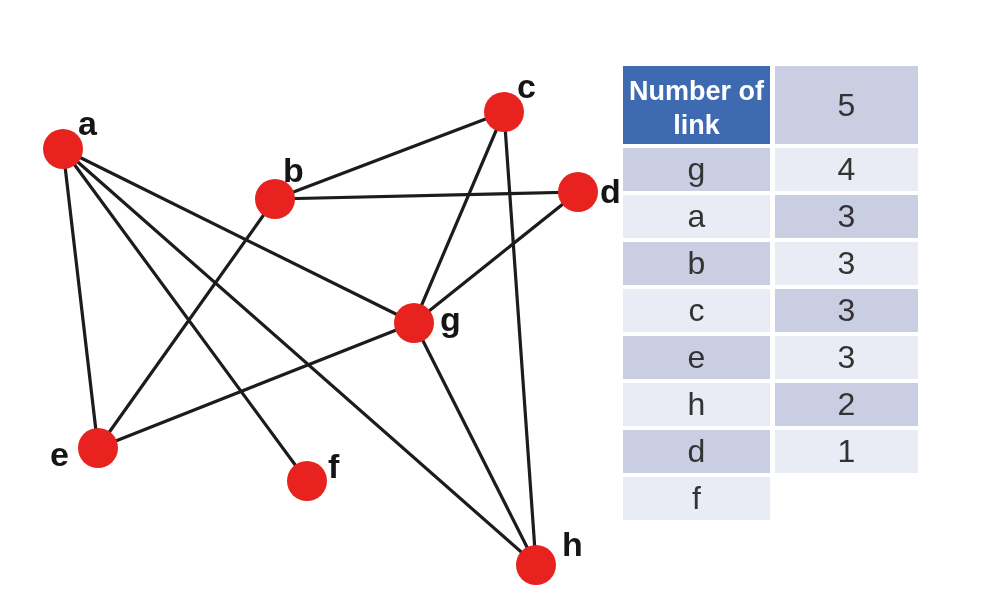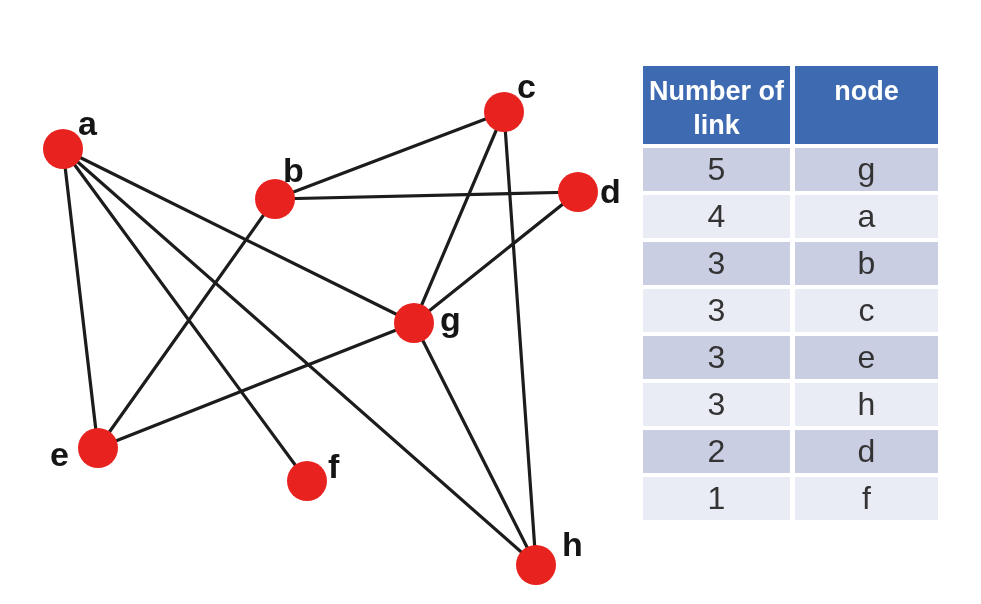--- a/index.html
+++ b/index.html
@@ -25,21 +25,21 @@
     height: 604px;
   }
   #graph-svg text {
     font-family: "Liberation Sans", sans-serif;
     font-size: 34px;
     font-weight: 600;
     fill: #151515;
   }
   .degree-table {
     position: absolute;
-    left: 643px;
+    left: 623px;
     top: 66px;
     display: grid;
     grid-template-columns: 147px 143px;
     grid-auto-rows: 43px;
     grid-template-rows: 78px;
     column-gap: 5px;
     row-gap: 4px;
   }
   .th {
     background: #3e6ab2;
@@ -97,23 +97,20 @@
       <text x="50" y="466" fill="#151515">e</text>
       <text x="328" y="478" fill="#151515">f</text>
       <text x="440" y="331" fill="#151515">g</text>
       <text x="562" y="556" fill="#151515">h</text>
     </svg>
 
   <div class="degree-table">
     <div class="th">
       <span>Number of link</span>
     </div>
-    <div class="th">
-      <span>node</span>
-    </div>
 
     <div class="td row-dark">5</div>
     <div class="td row-dark">g</div>
 
     <div class="td row-light">4</div>
     <div class="td row-light">a</div>
 
     <div class="td row-dark">3</div>
     <div class="td row-dark">b</div>
 

